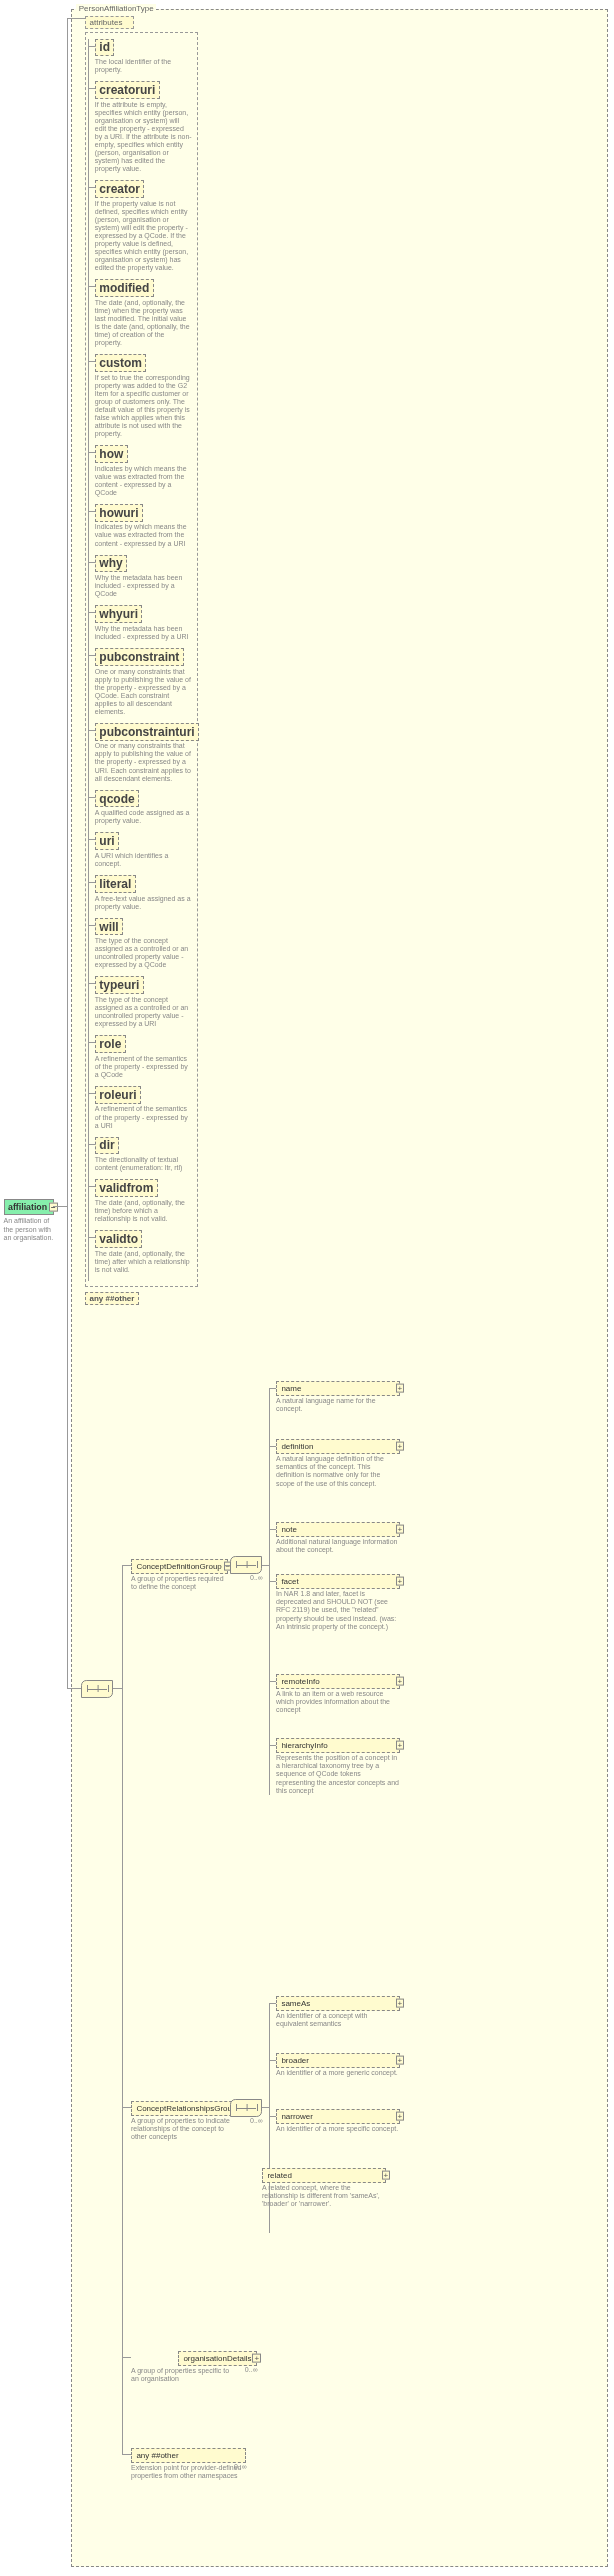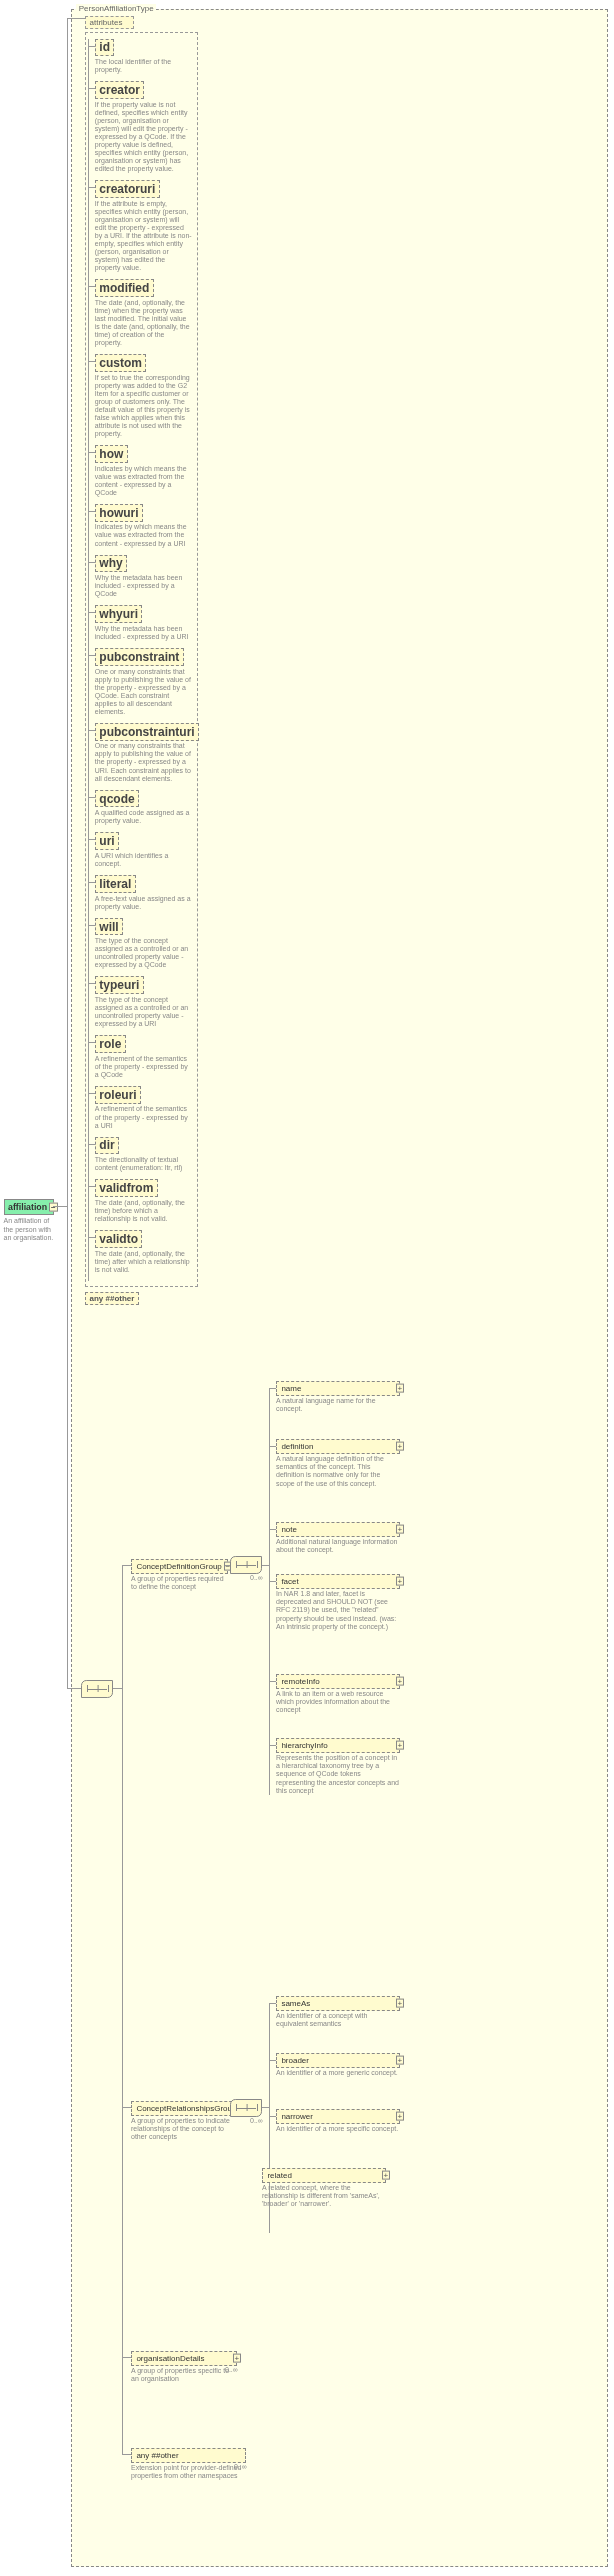--- a/index.html
+++ b/index.html
@@ -204,22 +204,22 @@
   <div class="hline" style="left:67px; top:1688px; width:14px;"></div>
 
   <div class="vline" style="left:67px; top:17.7px; height:1188px;"></div>
   <div class="hline" style="left:67px; top:17.7px; width:17.7px;"></div>
 
   <div class="attrs-panel">
     <div class="attrs-header">attributes</div>
     <div class="attrs-body" id="attrs-body">
       <div class="attrs-spine"></div>
     <div class="attr-item"><div class="attr-line"></div><div class="attr-name">id</div><div class="attr-desc">The local identifier of the property.</div></div>
+        <div class="attr-item"><div class="attr-line"></div><div class="attr-name">creatoruri</div><div class="attr-desc">If the attribute is empty, specifies which entity (person, organisation or system) will edit the property - expressed by a URI. If the attribute is non-empty, specifies which entity (person, organisation or system) has edited the property value.</div></div>
         <div class="attr-item"><div class="attr-line"></div><div class="attr-name">creator</div><div class="attr-desc">If the property value is not defined, specifies which entity (person, organisation or system) will edit the property - expressed by a QCode. If the property value is defined, specifies which entity (person, organisation or system) has edited the property value.</div></div>
-        <div class="attr-item"><div class="attr-line"></div><div class="attr-name">creatoruri</div><div class="attr-desc">If the attribute is empty, specifies which entity (person, organisation or system) will edit the property - expressed by a URI. If the attribute is non-empty, specifies which entity (person, organisation or system) has edited the property value.</div></div>
         <div class="attr-item"><div class="attr-line"></div><div class="attr-name">modified</div><div class="attr-desc">The date (and, optionally, the time) when the property was last modified. The initial value is the date (and, optionally, the time) of creation of the property.</div></div>
         <div class="attr-item"><div class="attr-line"></div><div class="attr-name">custom</div><div class="attr-desc">If set to true the corresponding property was added to the G2 Item for a specific customer or group of customers only. The default value of this property is false which applies when this attribute is not used with the property.</div></div>
         <div class="attr-item"><div class="attr-line"></div><div class="attr-name">how</div><div class="attr-desc">Indicates by which means the value was extracted from the content - expressed by a QCode</div></div>
         <div class="attr-item"><div class="attr-line"></div><div class="attr-name">howuri</div><div class="attr-desc">Indicates by which means the value was extracted from the content - expressed by a URI</div></div>
         <div class="attr-item"><div class="attr-line"></div><div class="attr-name">why</div><div class="attr-desc">Why the metadata has been included - expressed by a QCode</div></div>
         <div class="attr-item"><div class="attr-line"></div><div class="attr-name">whyuri</div><div class="attr-desc">Why the metadata has been included - expressed by a URI</div></div>
         <div class="attr-item"><div class="attr-line"></div><div class="attr-name">pubconstraint</div><div class="attr-desc">One or many constraints that apply to publishing the value of the property - expressed by a QCode. Each constraint applies to all descendant elements.</div></div>
         <div class="attr-item"><div class="attr-line"></div><div class="attr-name">pubconstrainturi</div><div class="attr-desc">One or many constraints that apply to publishing the value of the property - expressed by a URI. Each constraint applies to all descendant elements.</div></div>
         <div class="attr-item"><div class="attr-line"></div><div class="attr-name">qcode</div><div class="attr-desc">A qualified code assigned as a property value.</div></div>
         <div class="attr-item"><div class="attr-line"></div><div class="attr-name">uri</div><div class="attr-desc">A URI which identifies a concept.</div></div>
@@ -322,21 +322,21 @@
       </div>
       <div class="hline" style="left:269px; top:2175px; width:7px;"></div>
       <div class="node" style="left:262px; top:2168px;">
         <div class="node-box dashed" style="font-size:8px;"><span>related</span><div class="plus">+</div></div>
         <div class="node-sub" style="width:124px;">A related concept, where the relationship is different from 'sameAs', 'broader' or 'narrower'.</div>
       </div>
     </div>
 
   <div class="hline" style="left:122px; top:2357px; width:8.8px;"></div>
   <div class="node" style="left:131px; top:2351px;">
-    <div class="node-box dashed" style="font-size:8px;">
+    <div class="node-box dashed" style="font-size:8px;margin-left:47px;">
       <span>organisationDetails</span>
       <div class="plus">+</div>
       <span class="card">0..∞</span>
     </div>
     <div class="node-sub" style="width:106px;">A group of properties specific to an organisation</div>
   </div>
 
   <div class="hline" style="left:122px; top:2454px; width:8.8px;"></div>
   <div class="node" style="left:131px; top:2448px;">
     <div class="node-box dashed" style="font-size:8px;">

